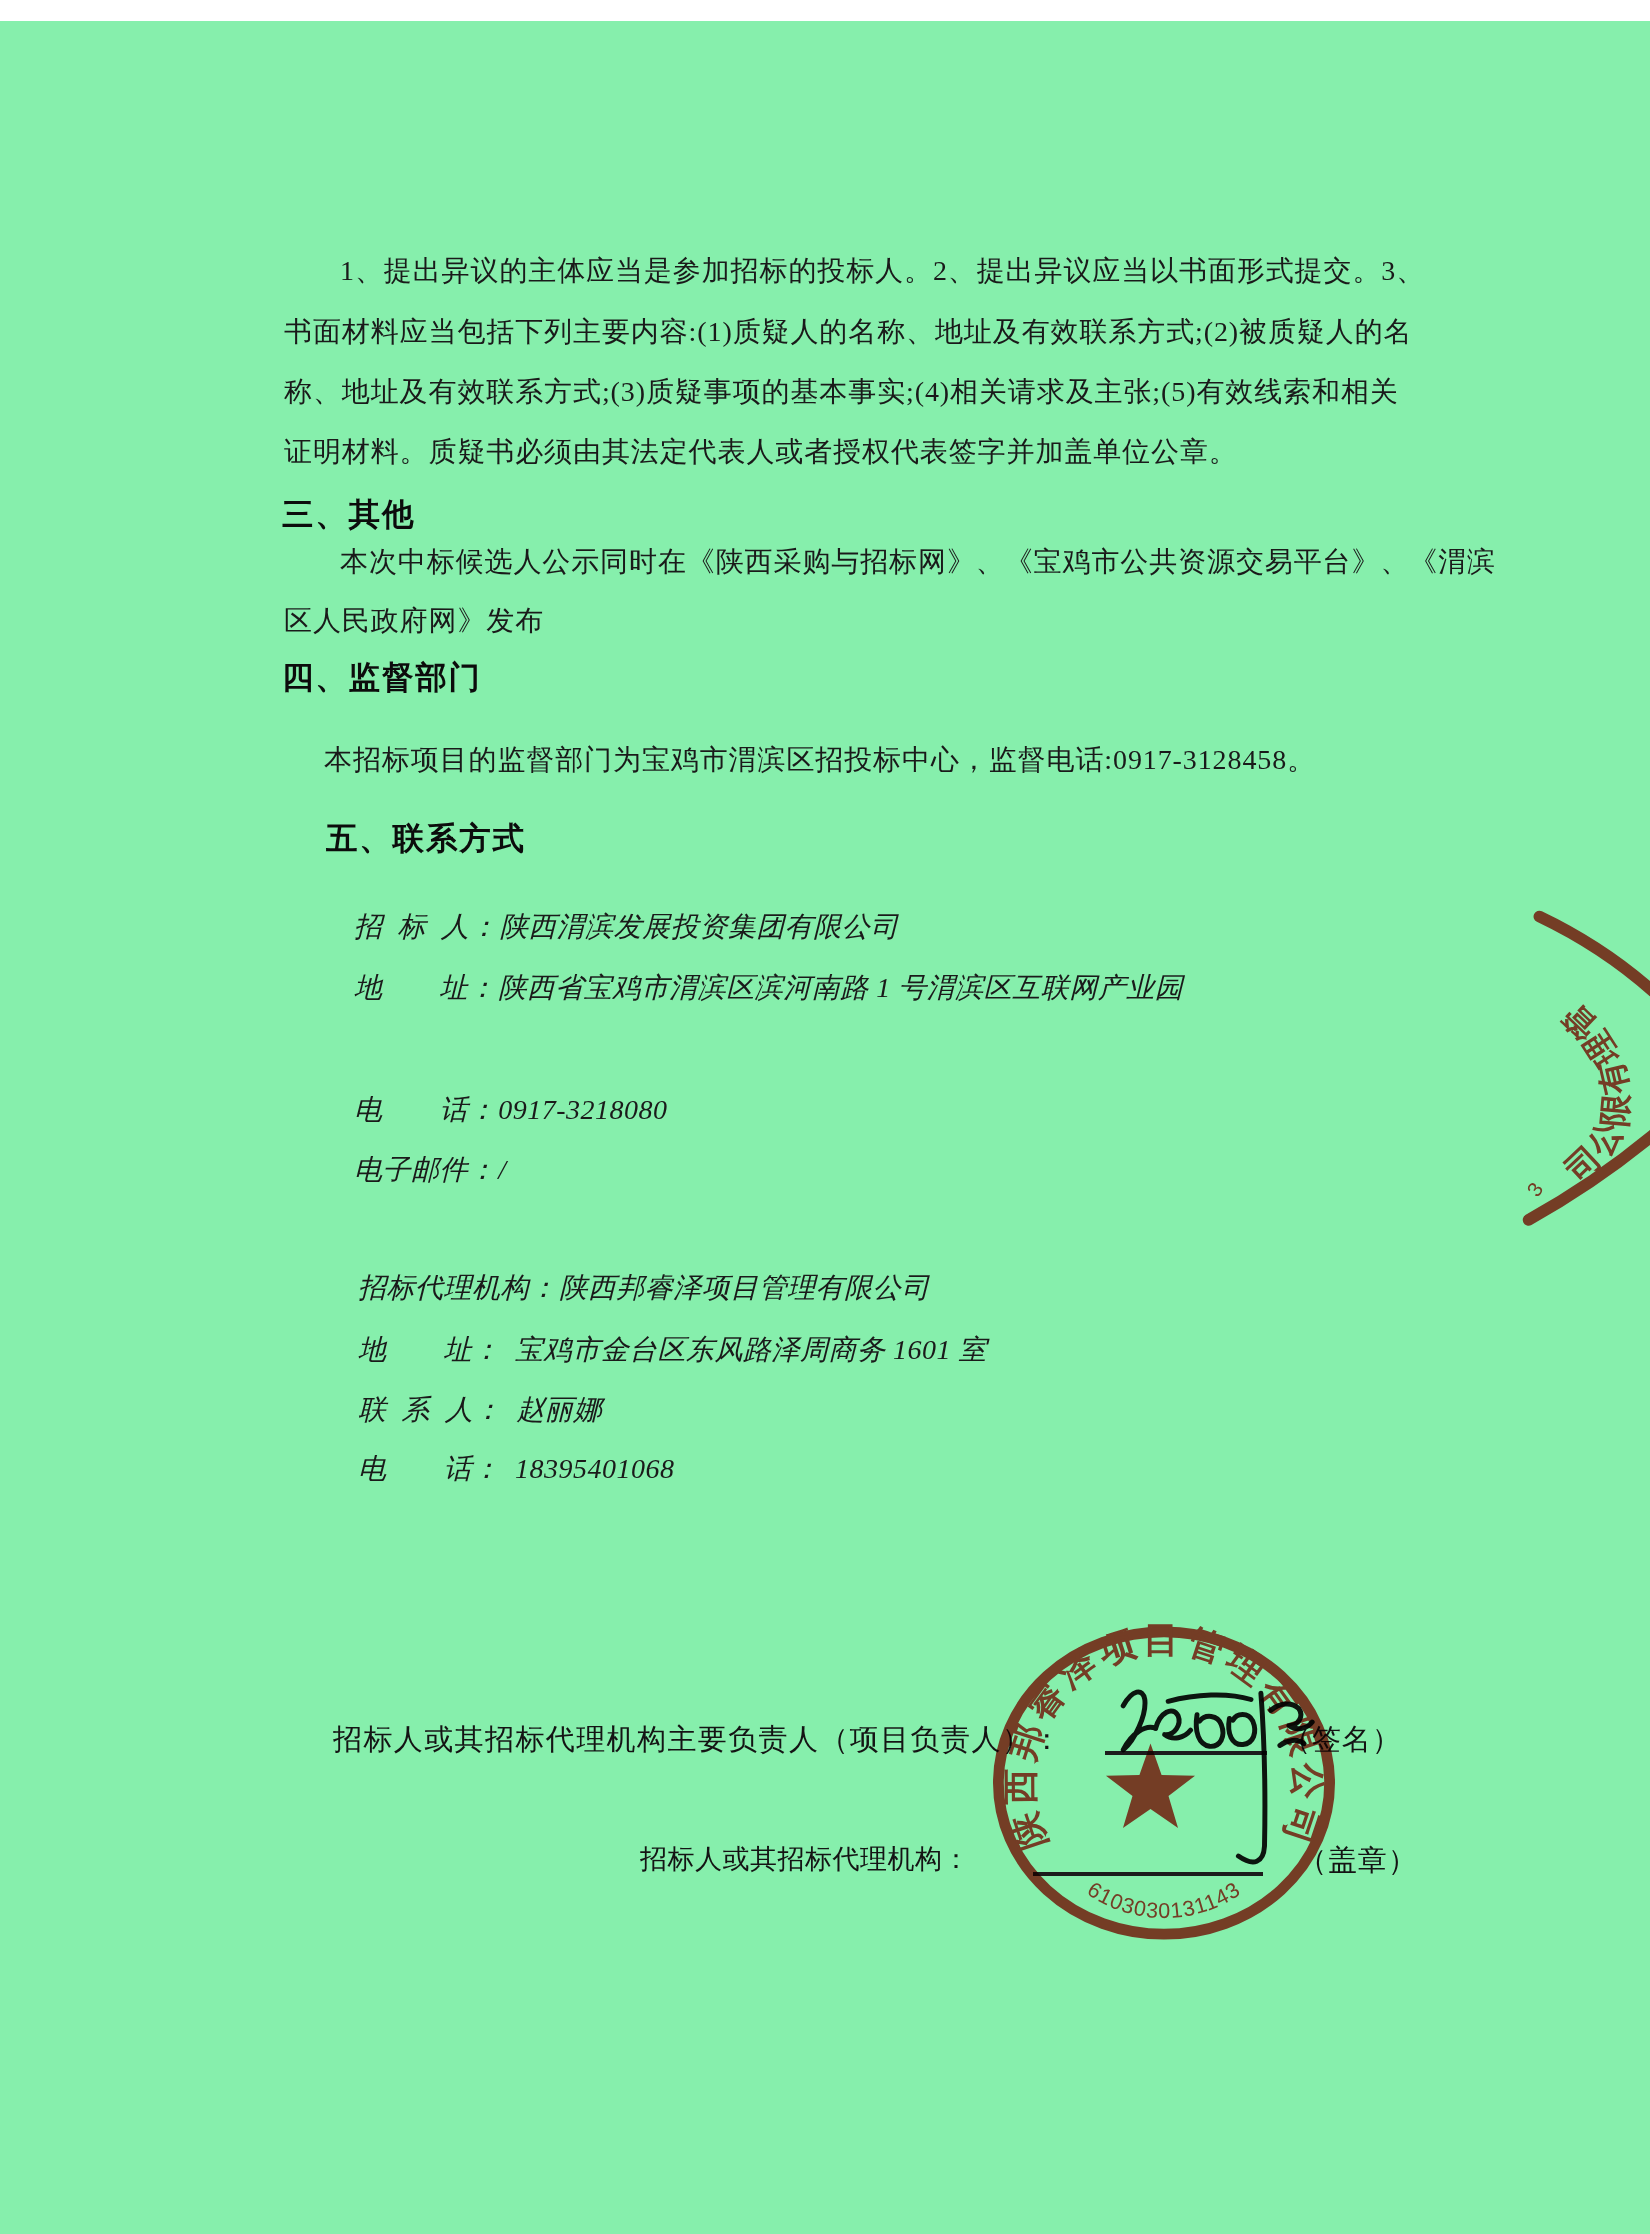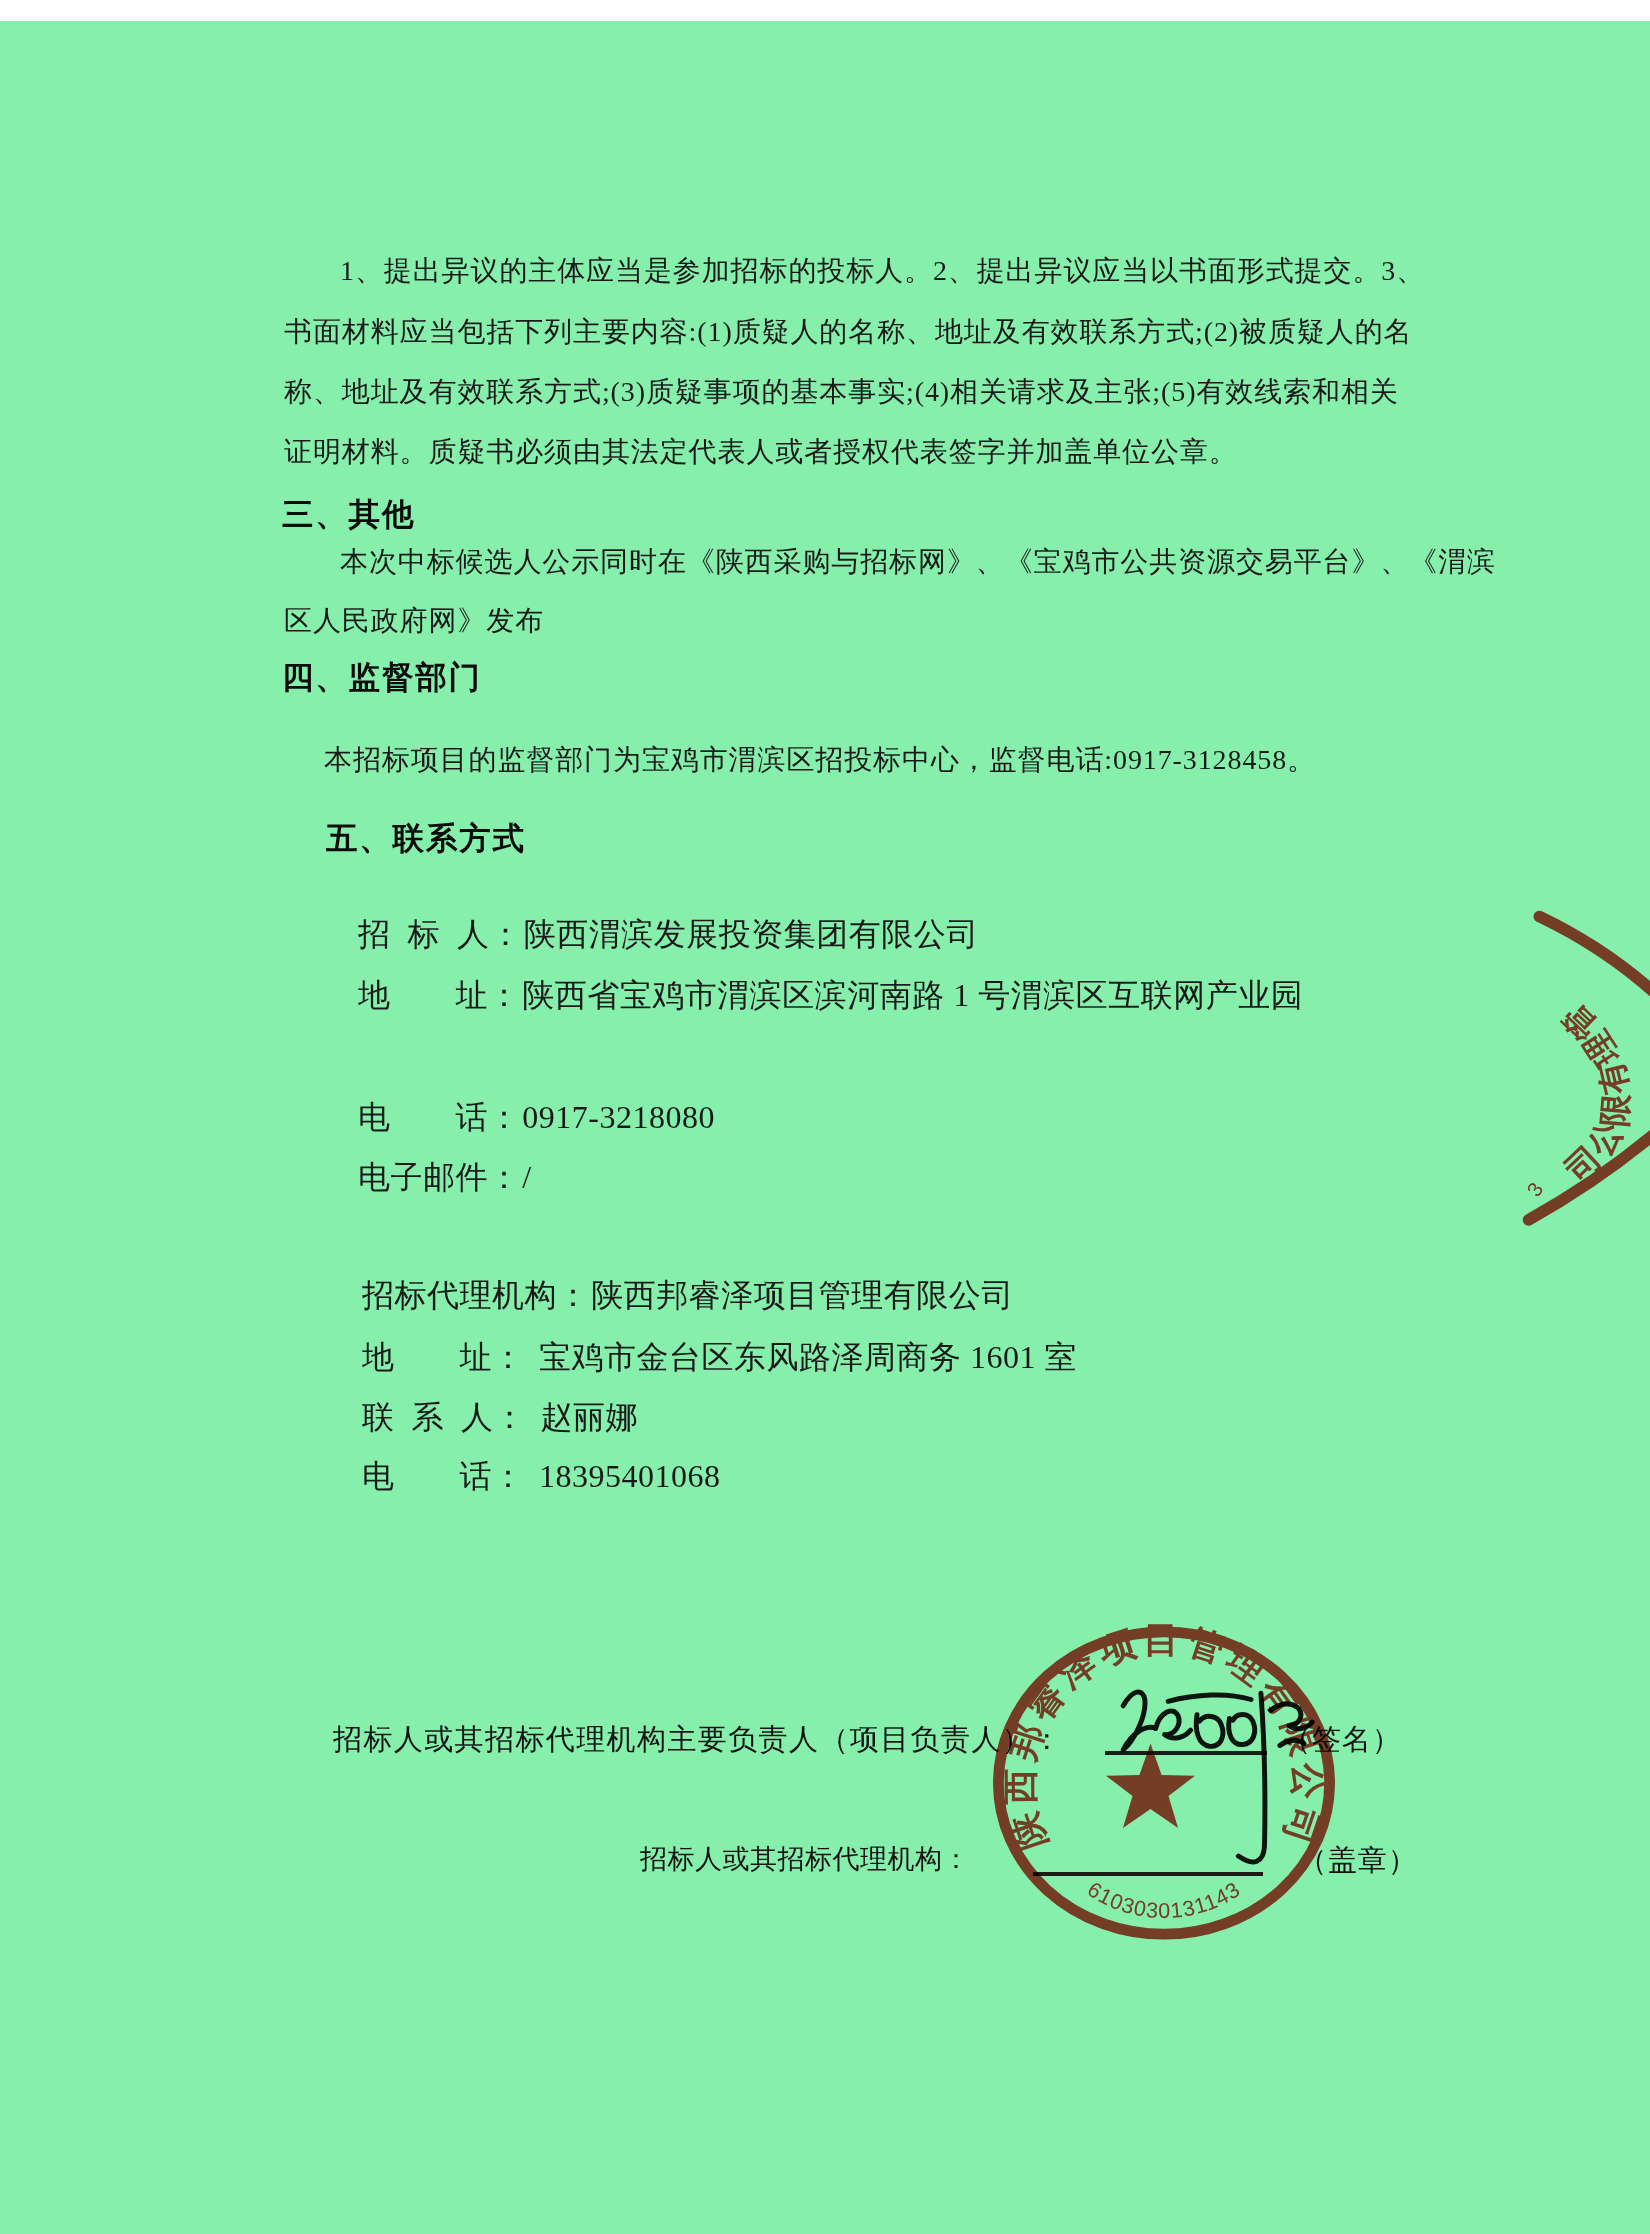--- a/index.html
+++ b/index.html
@@ -24,24 +24,25 @@
     position:absolute;
     font-family:"Liberation Sans","DejaVu Sans",sans-serif;
     font-weight:700;
     font-size:31.5px;
     letter-spacing:1.8px;
     white-space:pre;
     color:#0c0c0c;
   }
   .row{
     position:absolute;
-    font-size:32px;
+    font-size:28px;
     letter-spacing:0.5px;
     white-space:pre;
     color:#1a1a1a;
+    font-style:italic;
   }
   .row .val{margin-left:1.8px;}
   .row.gap .val{margin-left:14.4px;}
   .sig{
     position:absolute;
     white-space:pre;
     color:#141414;
   }
   .sig1{font-size:29px;letter-spacing:1.4px;}
   .sig2{font-size:27px;letter-spacing:0.5px;}

